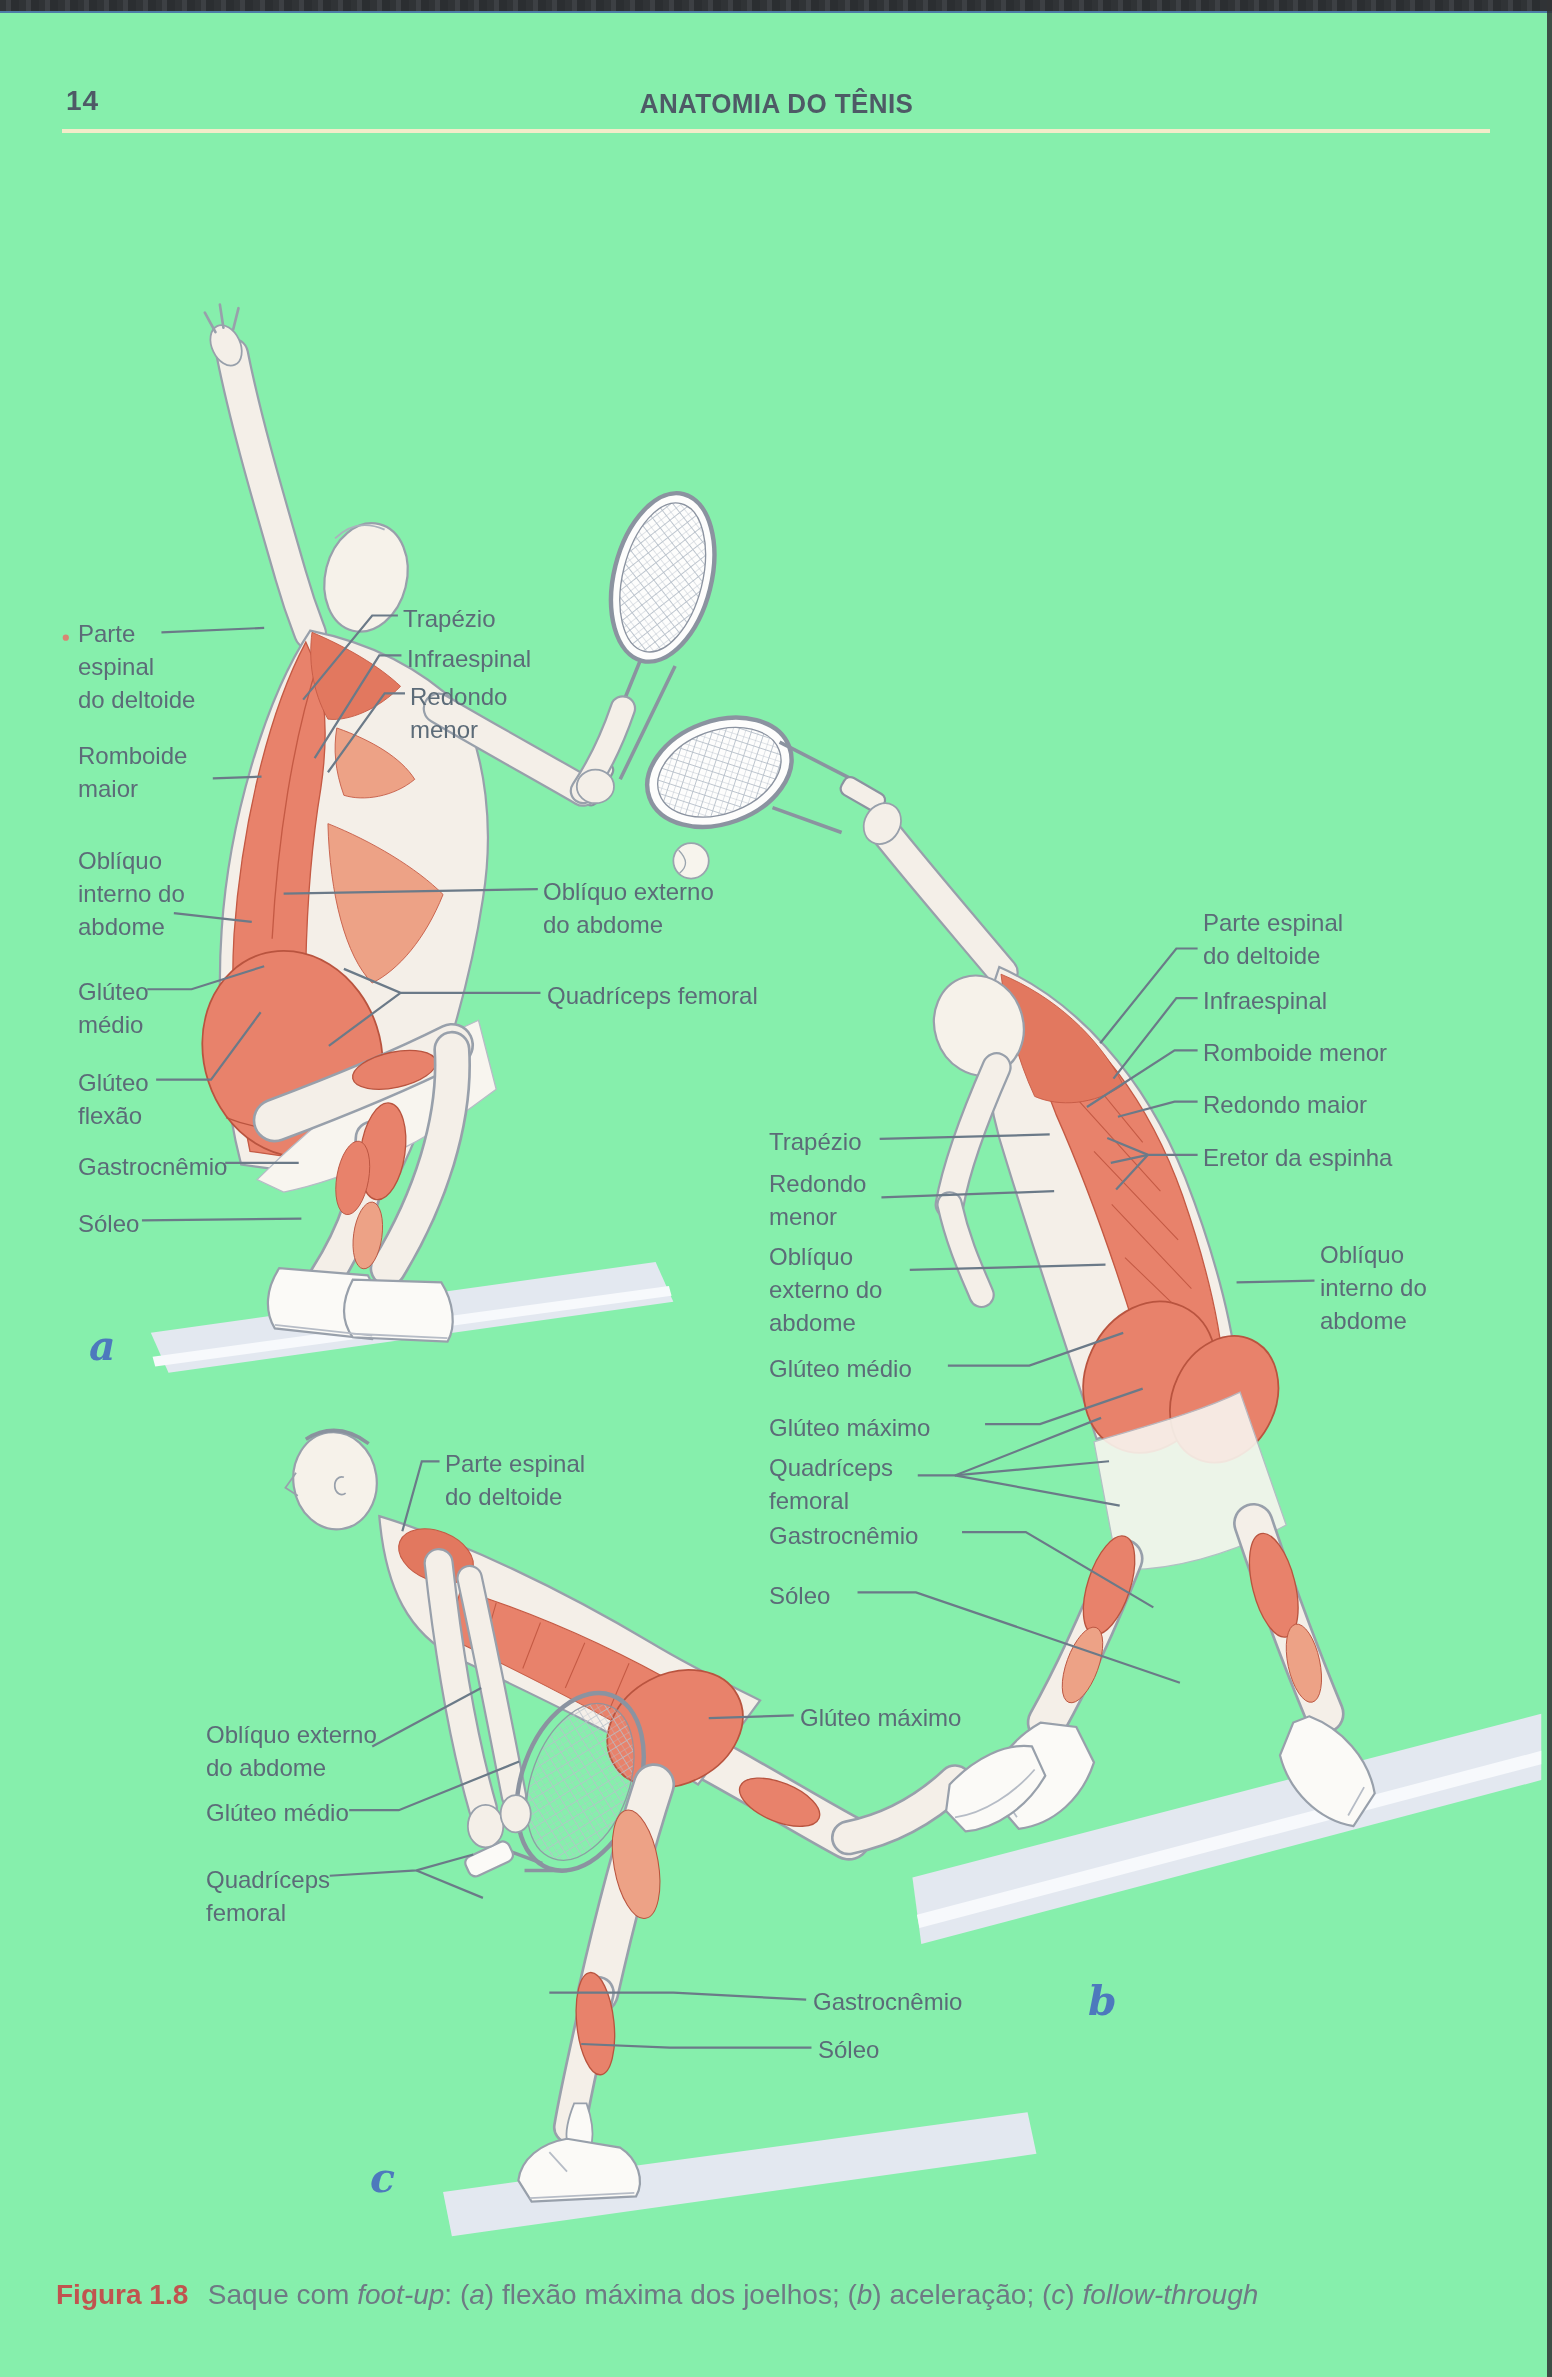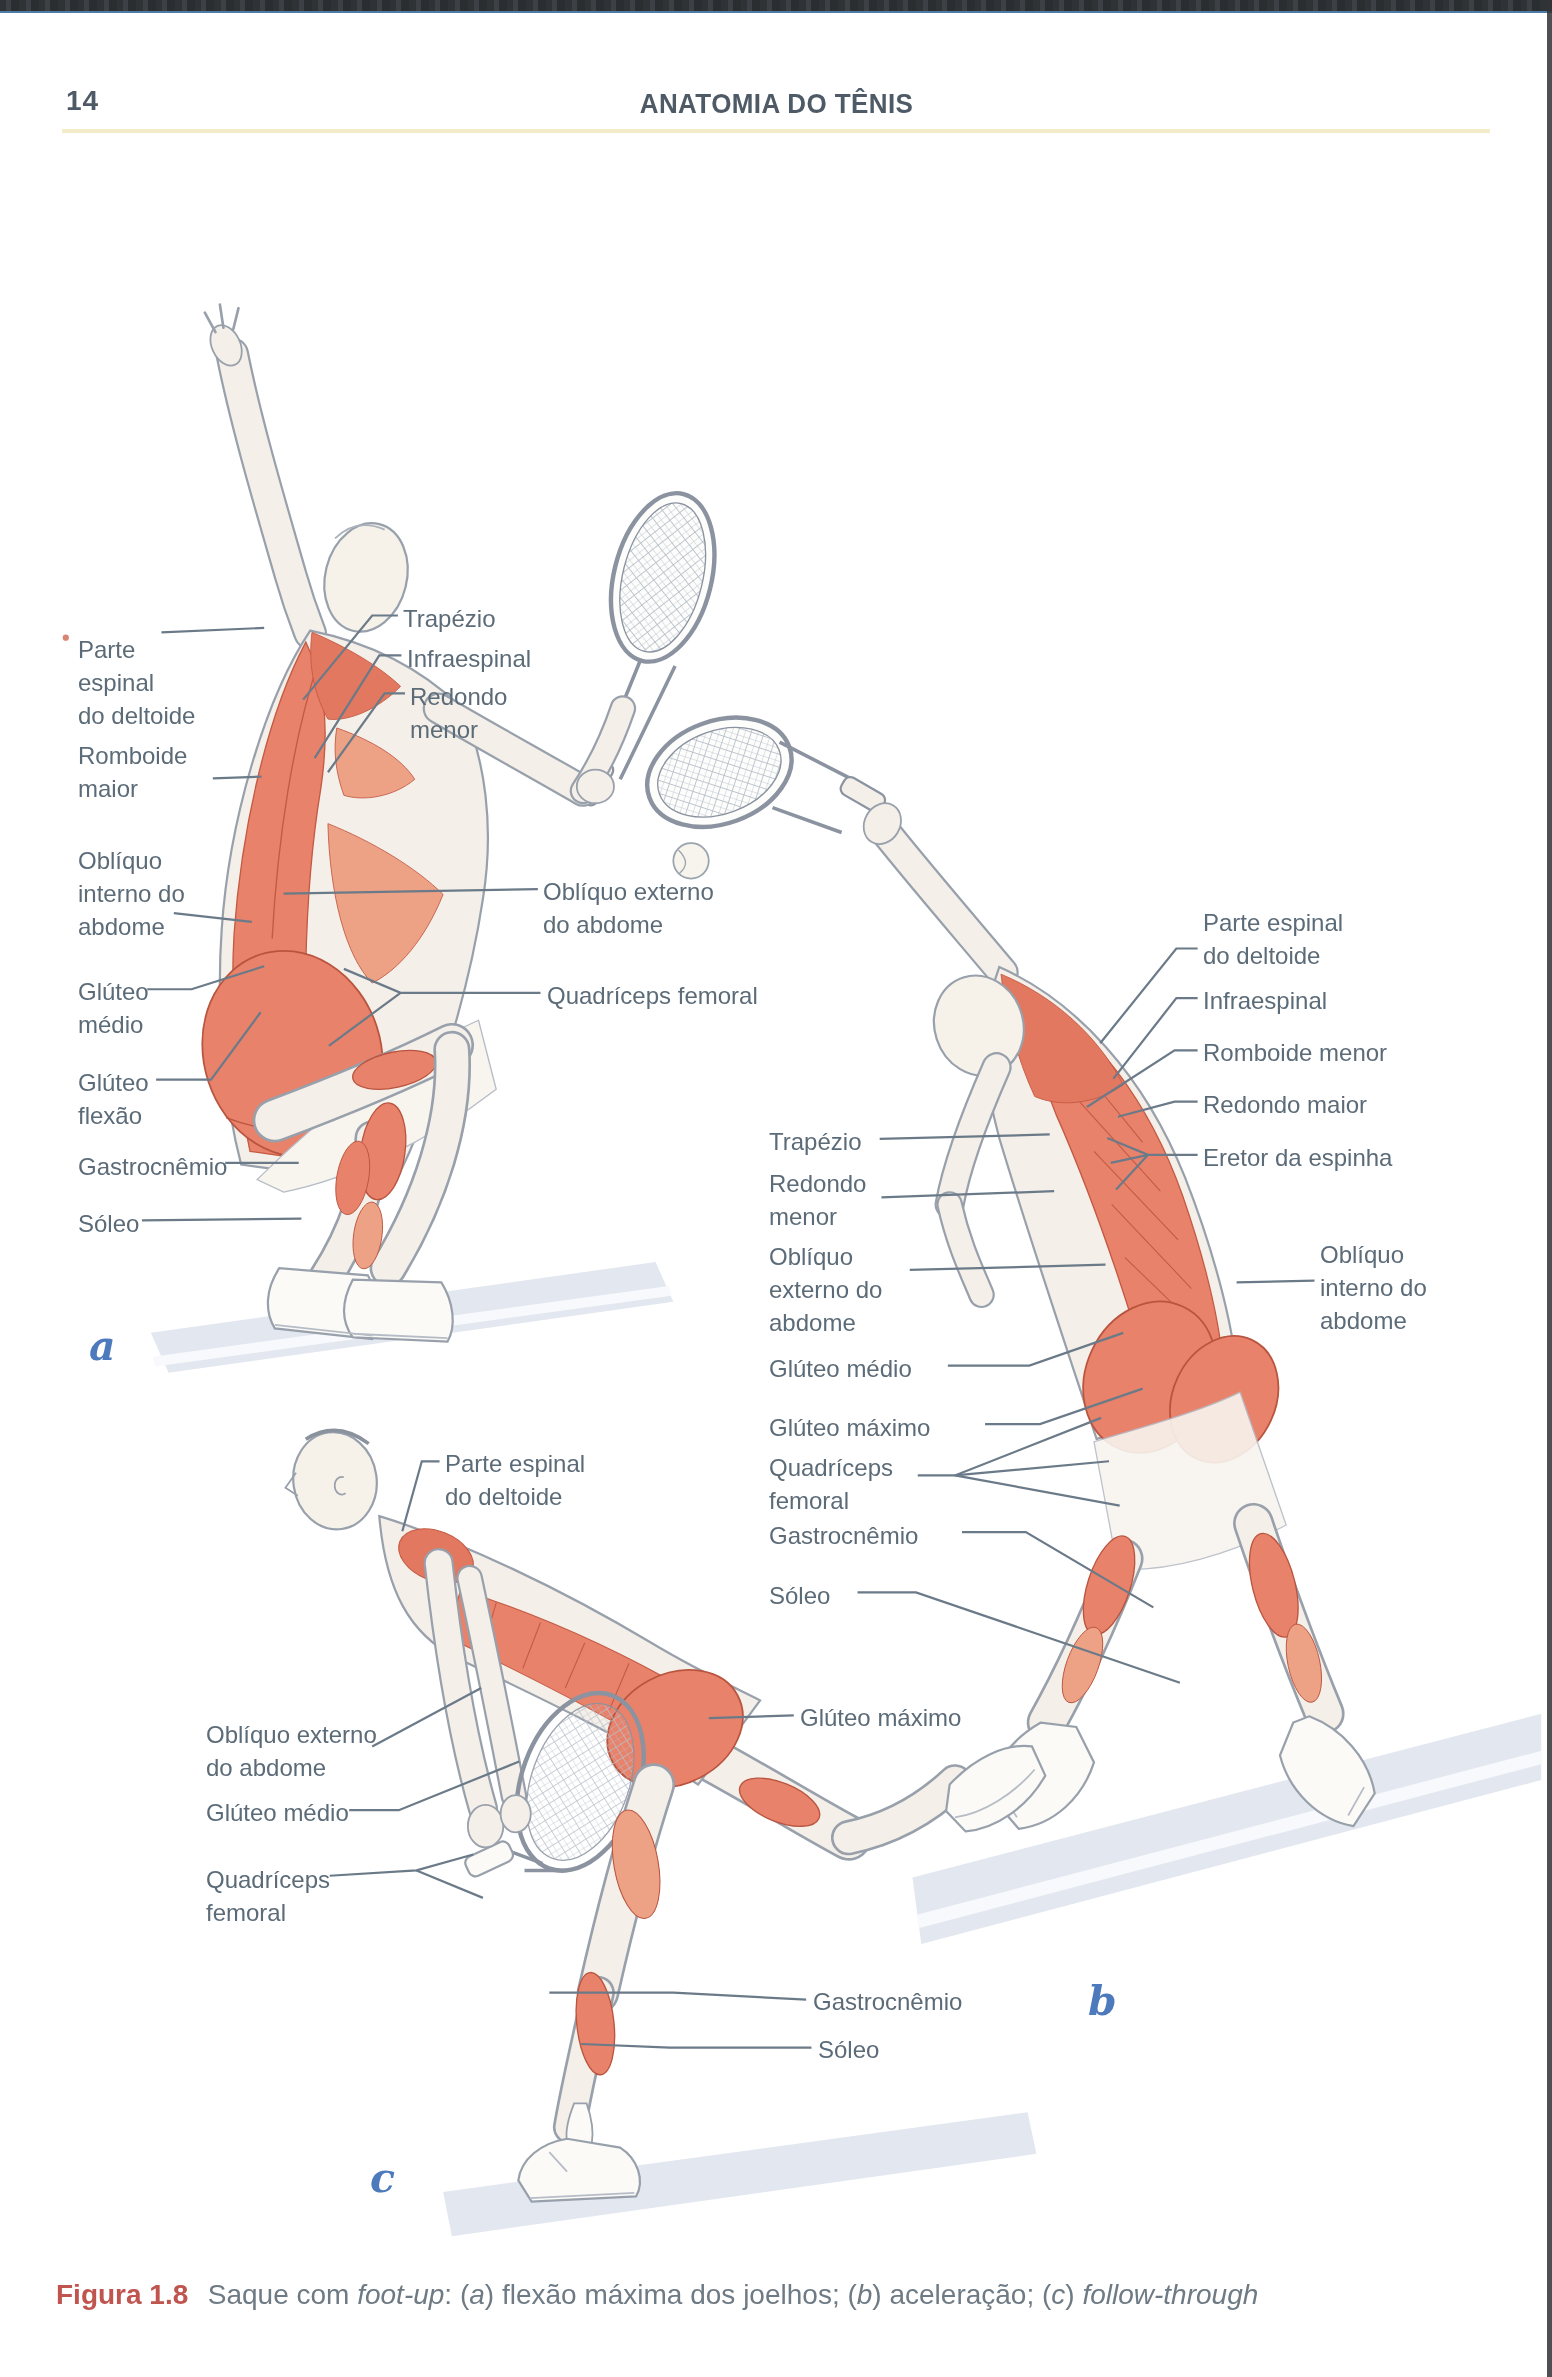--- a/index.html
+++ b/index.html
@@ -1,17 +1,17 @@
 <!DOCTYPE html>
 <html style="font-size:14px"><head>
 <meta charset="utf-8">
 <style>
   html,body{margin:0;padding:0;background:#e8e8e6;}
   #page-root{
-    position:relative;width:1553px;height:2377px;background:#ffffff;
+    position:relative;width:1553px;height:2377px;background:#86efac;
     font-family:"Liberation Sans", sans-serif;overflow:hidden;
   }
   #topbar{position:absolute;left:0;top:0;width:100%;height:10.6px;
     background:repeating-linear-gradient(90deg,#303336 0 6.2px,#3d4044 6.2px 11.5px,#2b2e31 11.5px 19.5px);}
   #topbar-line{position:absolute;left:0;top:10.6px;width:100%;height:2.7px;background:#4d7ba6;}
   #right-edge{position:absolute;right:0;top:0;width:6.2px;height:100%;background:#2f3133;opacity:.85;}
   #page-number{position:absolute;left:66px;top:85px;font-size:28px;font-weight:bold;color:#4e5a66;letter-spacing:0.9px;}
   #page-header{position:absolute;left:0;top:88px;width:100%;text-align:center;
     font-size:26px;font-weight:bold;color:#4e5a66;letter-spacing:0.4px;transform:scaleY(1.08);}
   #header-rule{position:absolute;left:62px;top:129px;width:1428px;height:4.4px;background:#f3ecc9;}
@@ -206,21 +206,21 @@
       <polyline points="420,1972 543,1906" fill="none" stroke="#6b7a88" stroke-width="2.5"></polyline>
       <polyline points="394,2044 450,2044 586,1989" fill="none" stroke="#6b7a88" stroke-width="2.5"></polyline>
       <polyline points="372,2118 470,2112 534,2094" fill="none" stroke="#6b7a88" stroke-width="2.5"></polyline>
       <polyline points="470,2112 545,2143" fill="none" stroke="#6b7a88" stroke-width="2.5"></polyline>
       <polyline points="896,1937 800,1940" fill="none" stroke="#6b7a88" stroke-width="2.5"></polyline>
       <polyline points="910,2258 760,2250 620,2250" fill="none" stroke="#6b7a88" stroke-width="2.5"></polyline>
       <polyline points="916,2312 756,2312 656,2308" fill="none" stroke="#6b7a88" stroke-width="2.5"></polyline>
     </svg>
 
   <div id="labels-layer">
-      <div class="muscle-label" style="left: 78px; top: 617px; margin-top: 16px;">
+      <div class="muscle-label" style="left: 78px; top: 617px;">
         <div>Parte</div>
         <div>espinal</div>
         <div>do deltoide</div>
       </div>
       <div class="muscle-label" style="left: 78px; top: 739px;">
         <div>Romboide</div>
         <div>maior</div>
       </div>
       <div class="muscle-label" style="left: 78px; top: 844px;">
         <div>Oblíquo</div>

